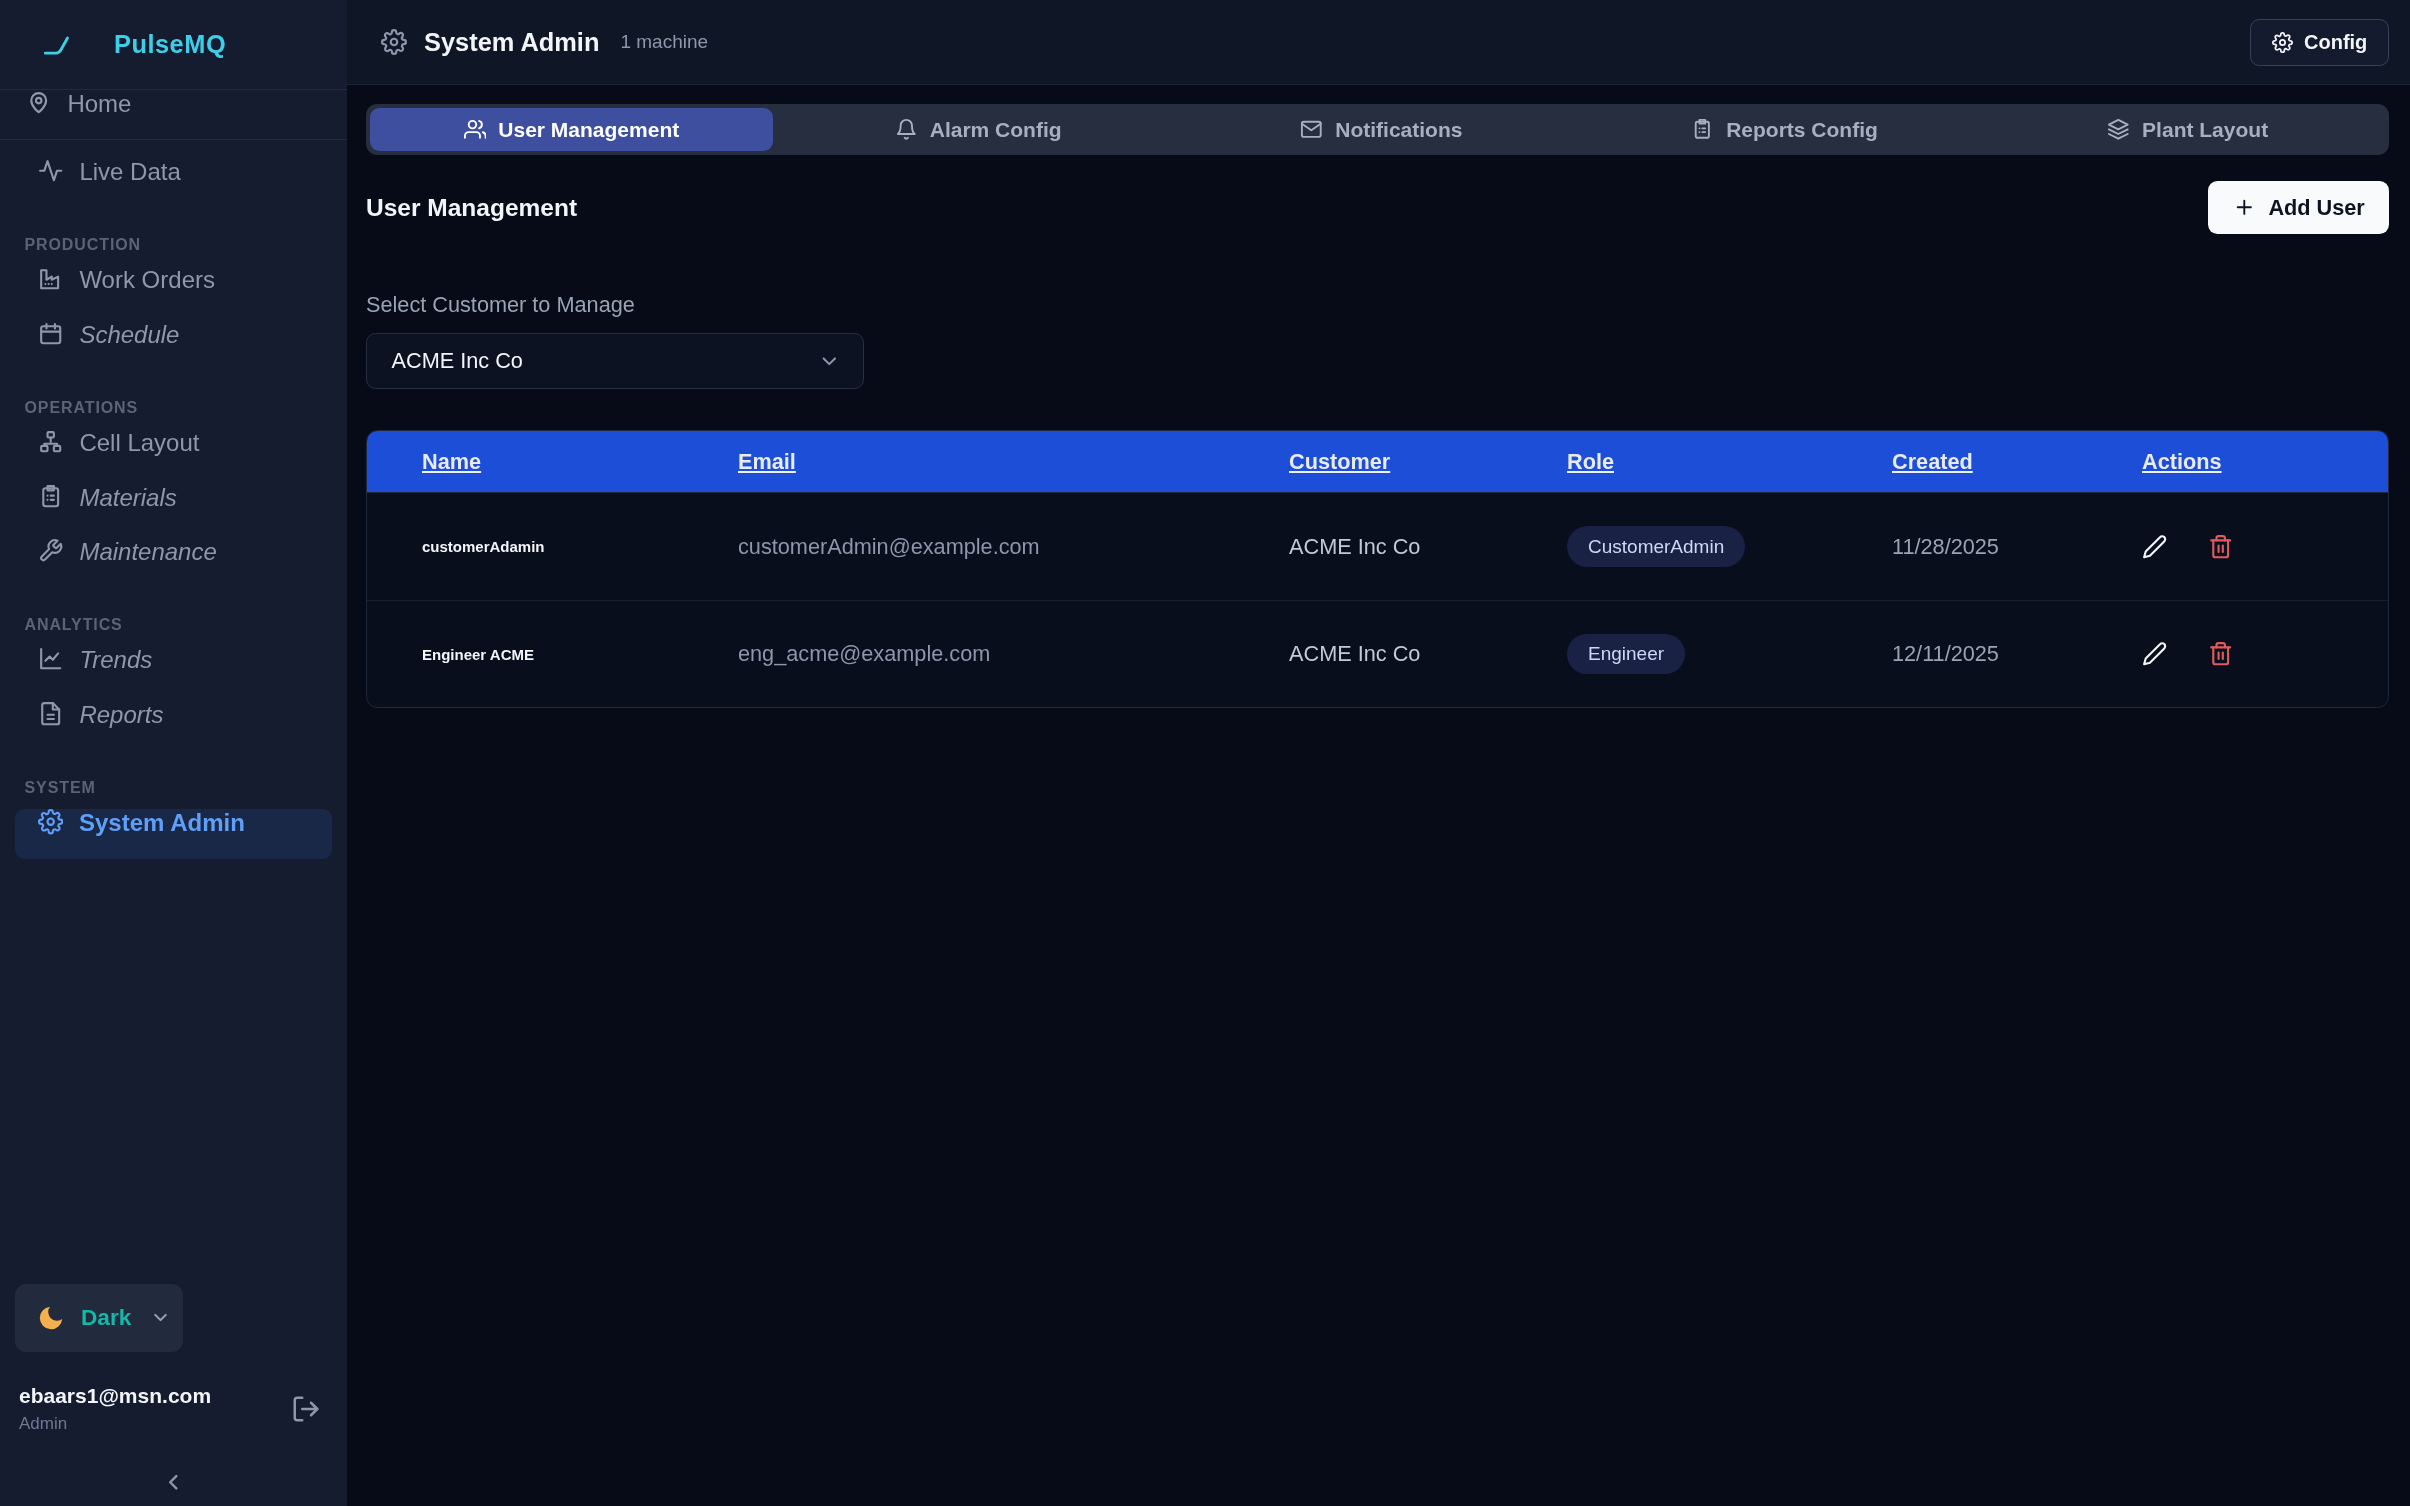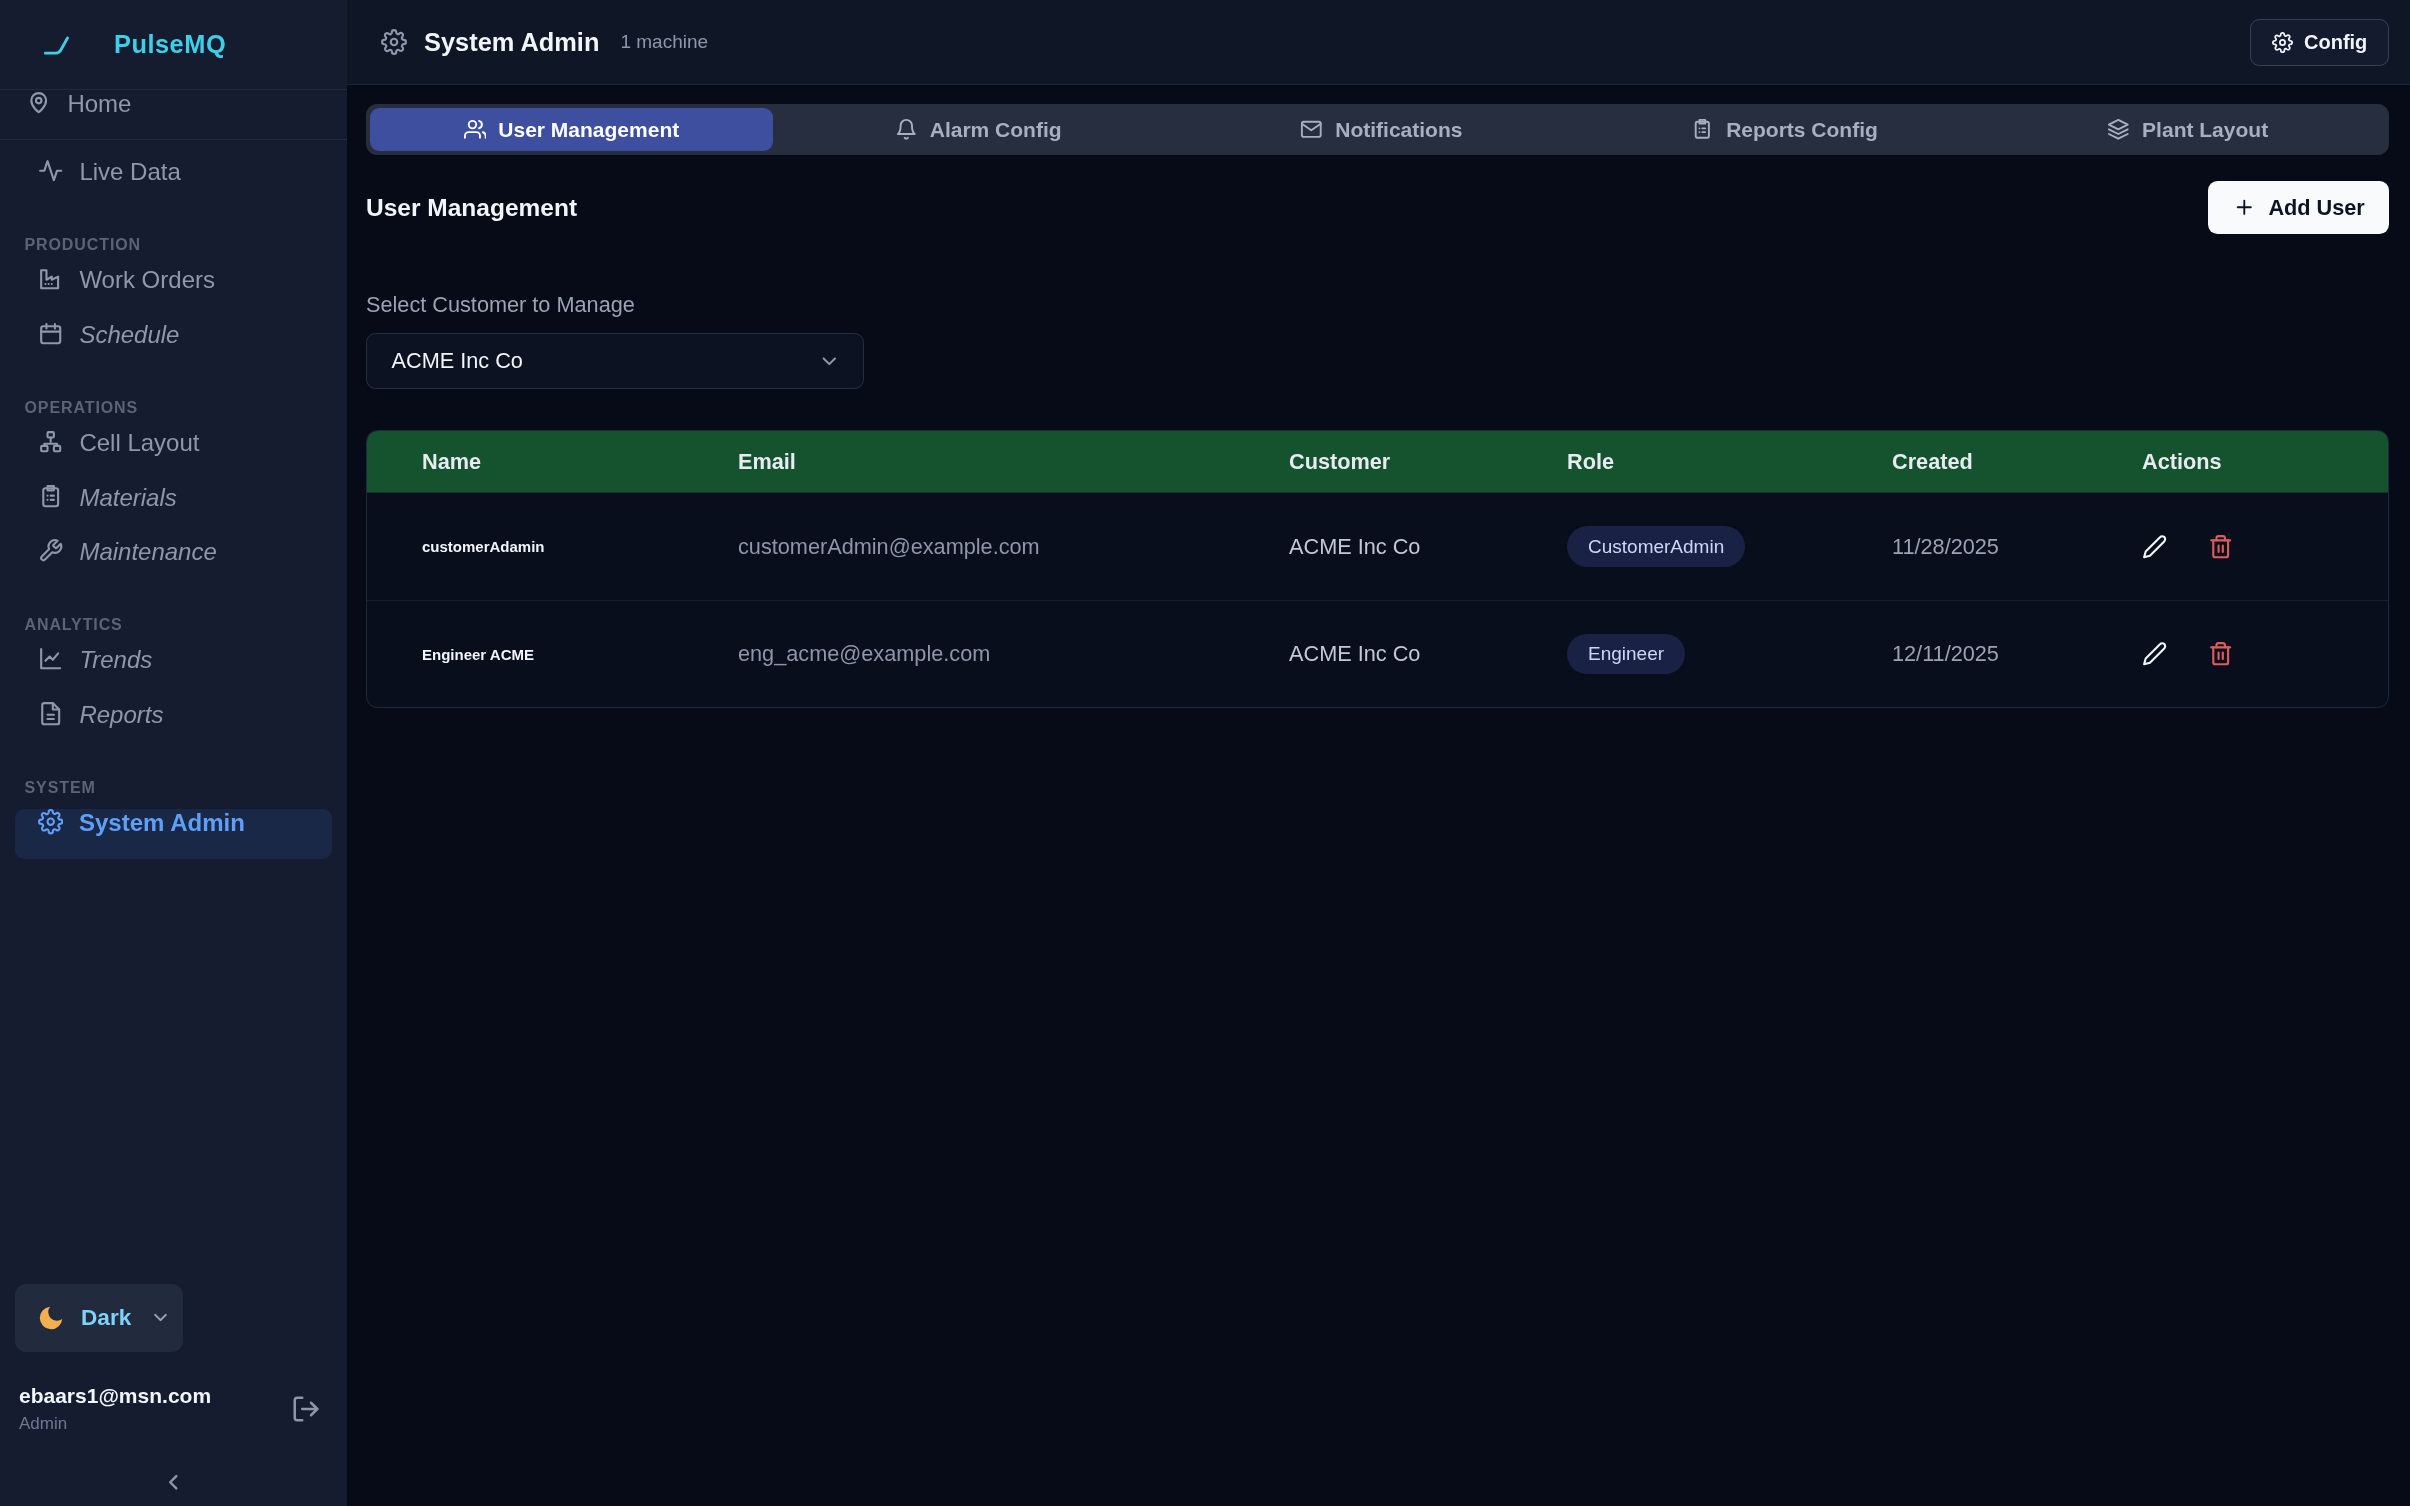--- a/index.html
+++ b/index.html
@@ -36,21 +36,21 @@
   }
   .nav-gap { margin-top:4.7px;font-style:italic; }
   .nav-item.active {
     margin:4.7px 15px 0 15px; padding-left:22.6px; border-radius:9.4px;
     background:#1a2848; color:#5f9ff7; font-weight:bold;
   }
   .sidebar-bottom { margin-top:auto; padding:0 0 13px 0; }
   .theme-btn {
     margin-left:15px; width:168px; height:68px; background:#222a3e;
     border:none; border-radius:11.3px; display:flex; align-items:center;
-    padding:0 19px 0 21px; gap:15px; cursor:pointer; color:#7dd3fc;
+    padding:0 19px 0 21px; gap:15px; cursor:pointer; color:#14b8a6;
   }
   .theme-btn .moon { width:30px; height:30px; color:#f3b04d; }
   .theme-label { font-size:22.6px; font-weight:bold; }
   .theme-btn .chev { width:21px; height:21px; color:#9aa3b5; margin-left:3.8px; }
   .user-row { display:flex; align-items:center; margin:32px 26px 0 19px; }
   .user-meta { flex:1 1 auto; }
   .user-email { font-size:21px; font-weight:bold; color:#f2f5f9; }
   .user-role { font-size:17px; color:#6e7891; margin-top:5.6px; }
   .logout-btn { width:30px; height:30px; color:#8d96aa; background:none; border:none; cursor:pointer; }
   .collapse-row { display:flex; justify-content:center; margin-top:36px; }
@@ -103,21 +103,21 @@
   .customer-select .chev { width:22.6px; height:22.6px; color:#8d96aa; }
 
   .user-table {
     margin-top:41px; border:0.9px solid #20283b; border-radius:11.3px; overflow:hidden;
     background:#090e1c;
   }
   .t-row {
     display:grid; grid-template-columns:316px 551px 278px 325px 250px 1fr;
     align-items:center; padding-left:55px;
   }
-  .t-head { height:62px; background:#14532d; border-bottom:0.9px solid #20283b; }
+  .t-head { height:62px; background:#1d4ed8; border-bottom:0.9px solid #20283b;text-decoration:underline; }
   .t-head .t-cell { font-size:21.7px; font-weight:bold; color:#e8ebf1; }
   .t-body-row { height:107px; }
   .t-body-row + .t-body-row { border-top:0.9px solid #181f30; }
   .cell-name { font-size:15px; font-weight:bold; color:#f2f5f9; }
   .cell-email { font-size:21.7px; color:#8d96aa; }
   .cell-customer { font-size:21.7px; color:#c3c9d6; }
   .cell-created { font-size:21.7px; color:#9aa3b5; }
   .role-badge {
     display:inline-block; padding:9.4px 21px; border-radius:941px;
     background:#192145; color:#cdd8f6; font-size:19px;

